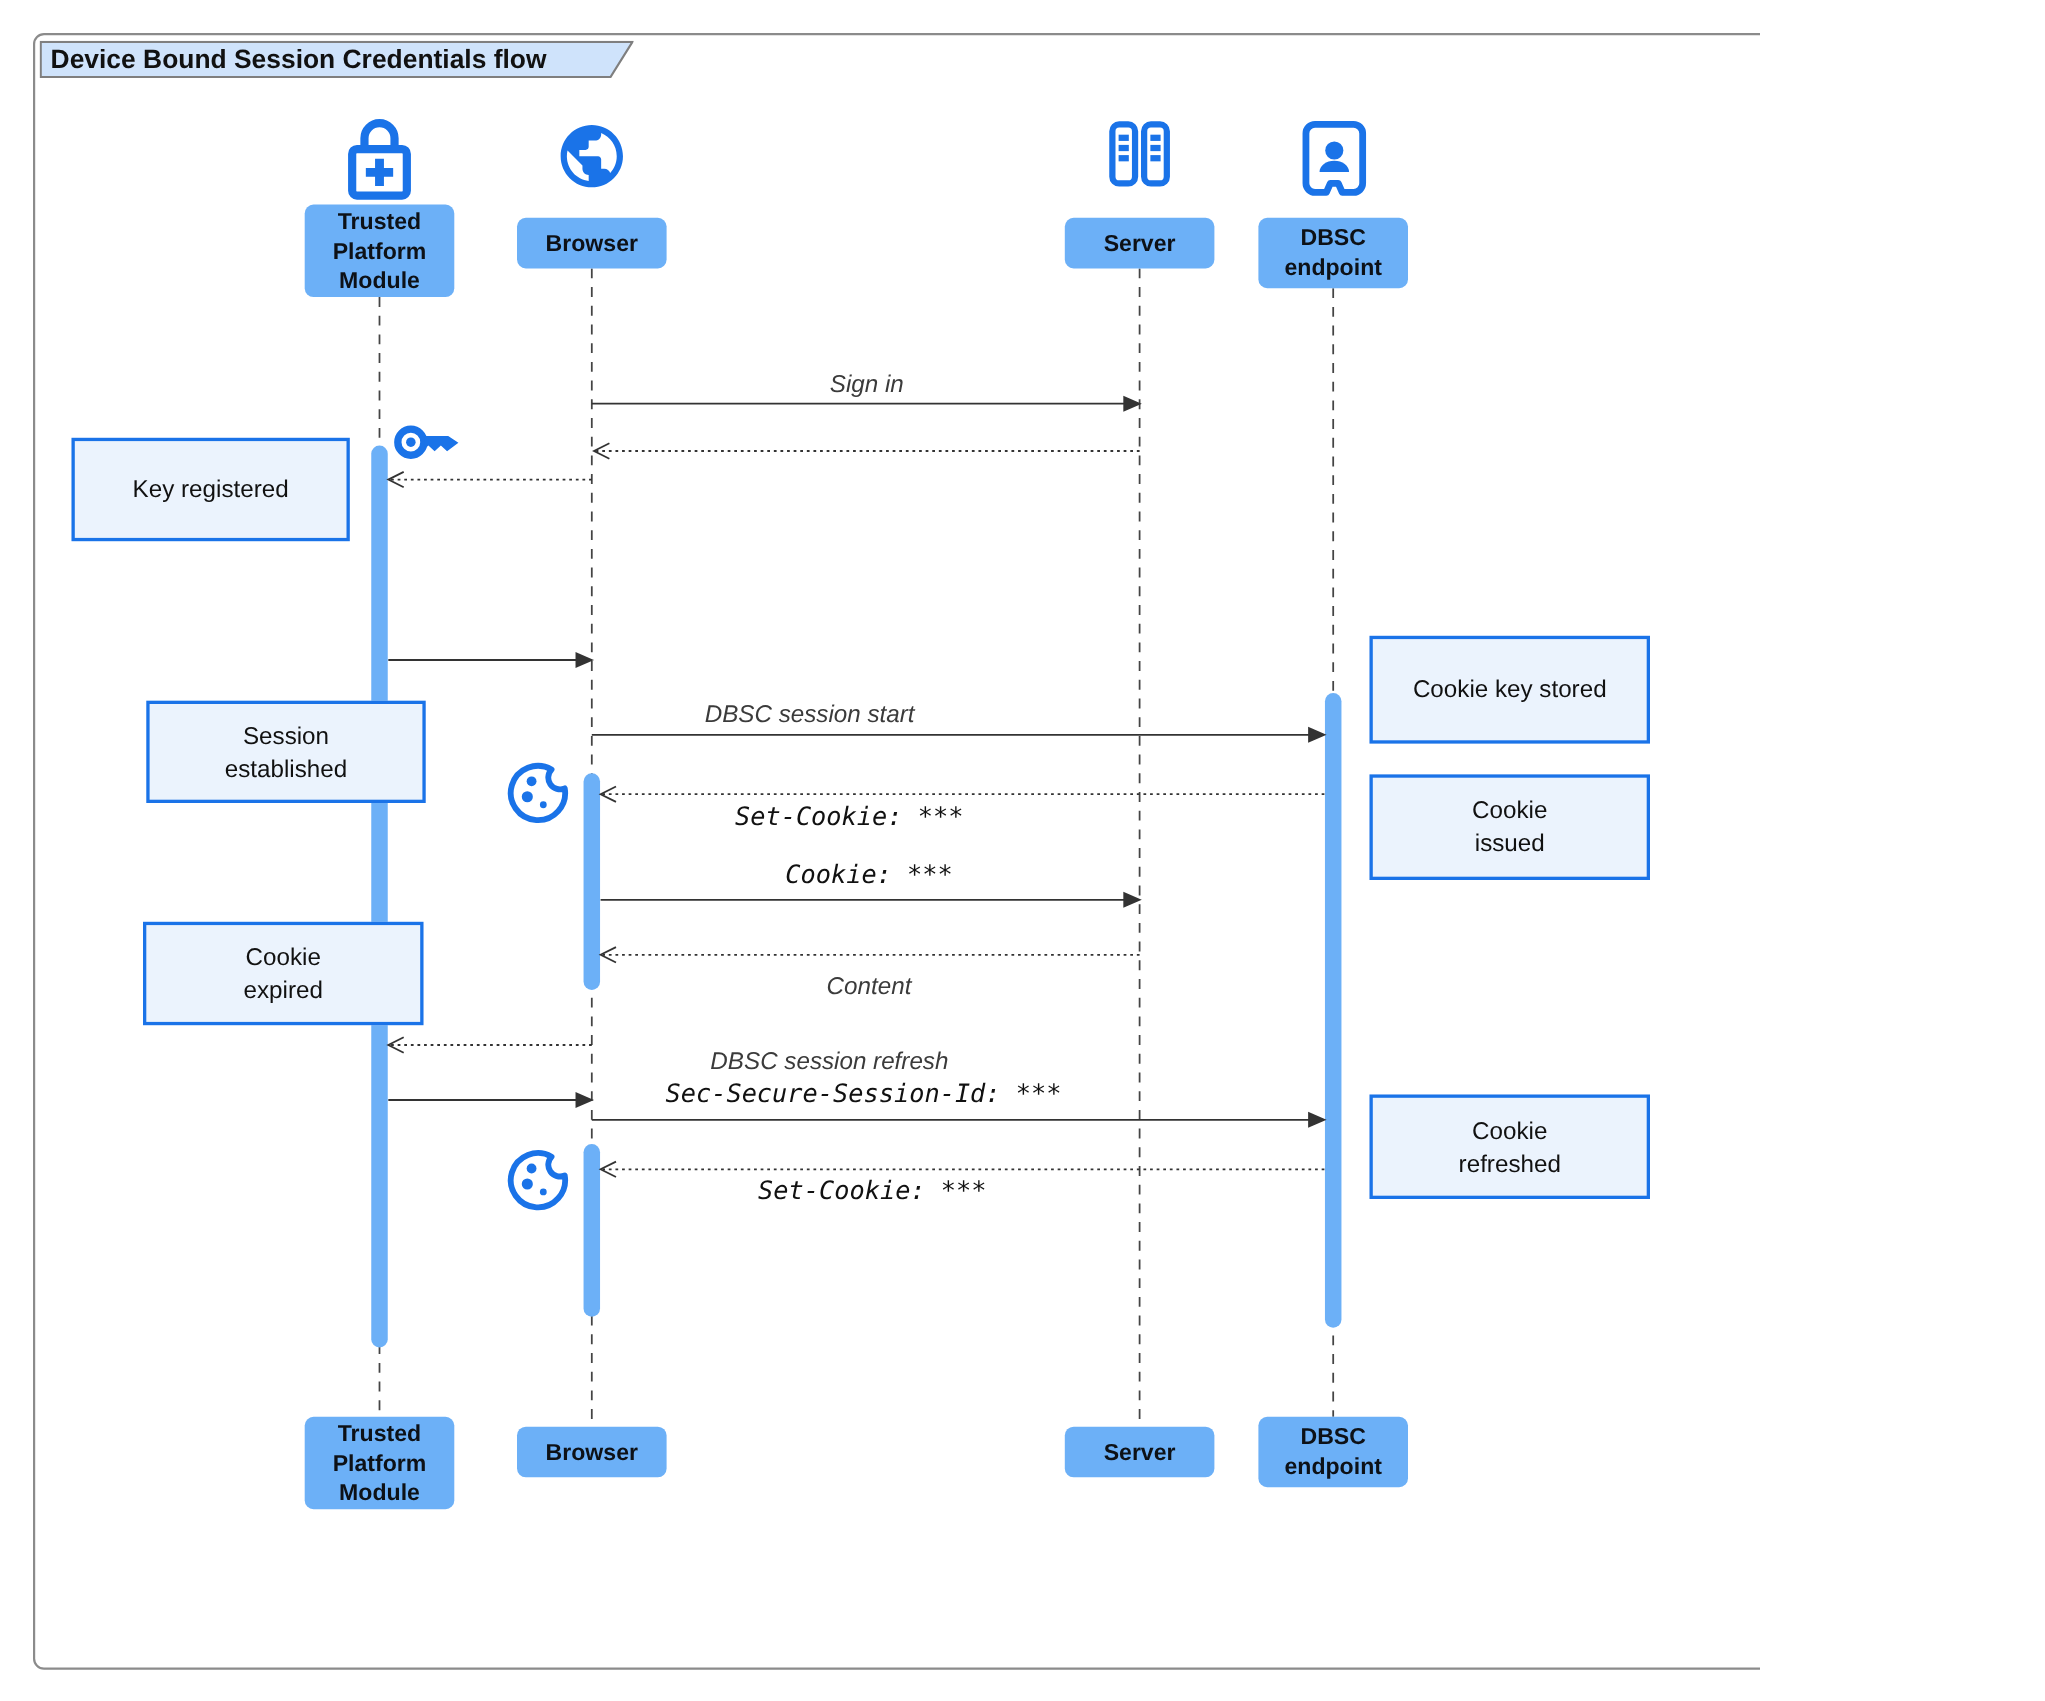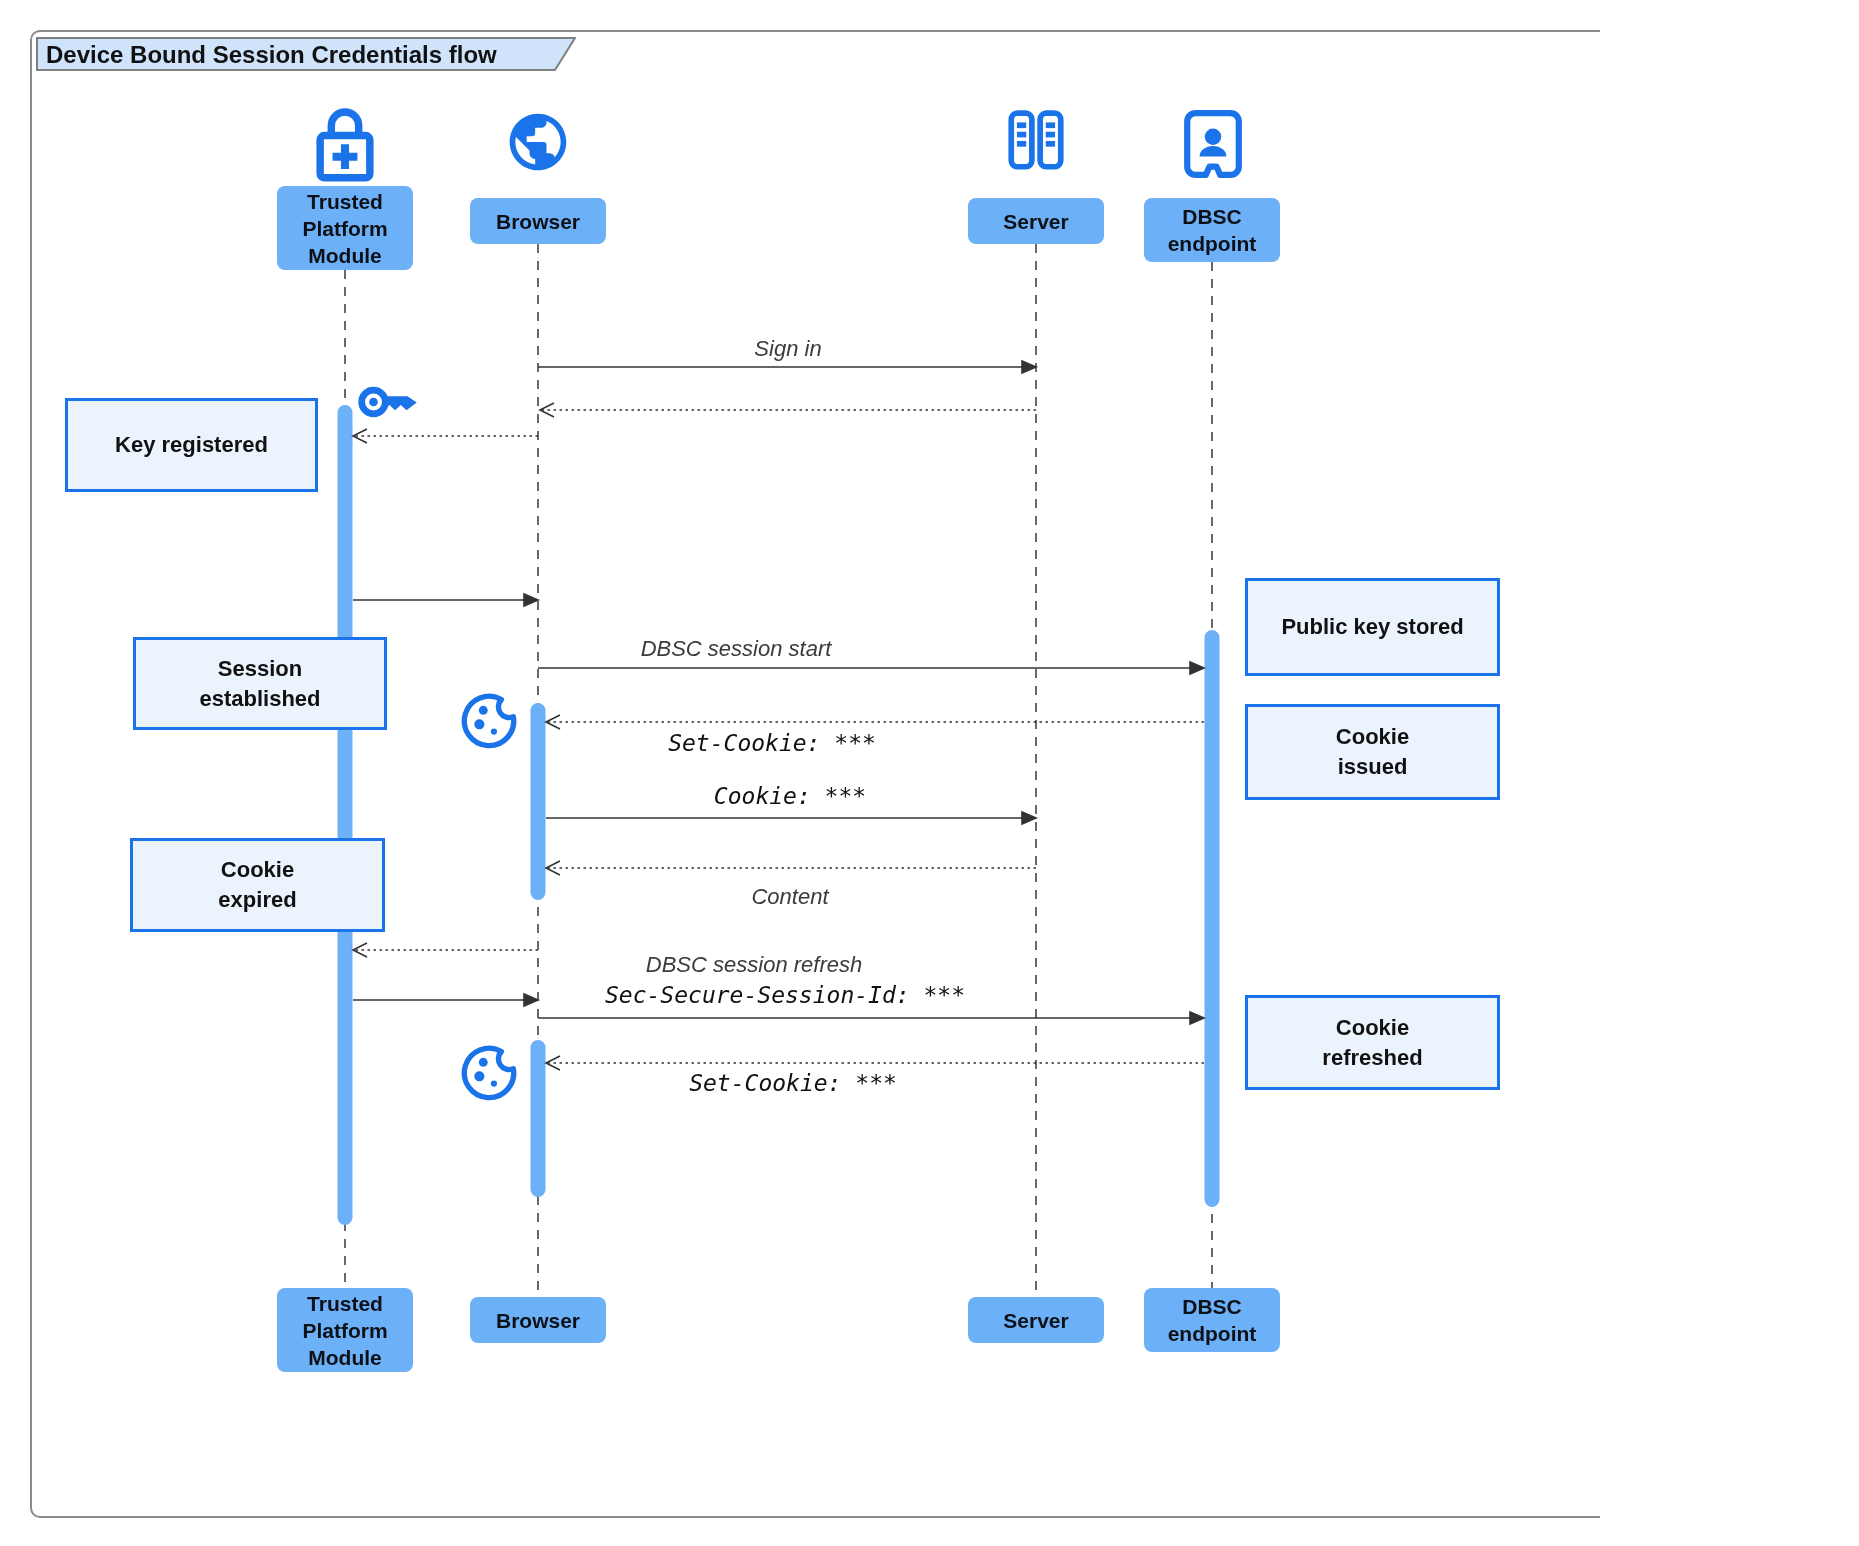--- a/index.html
+++ b/index.html
@@ -8,21 +8,21 @@
   .frame{position:absolute;left:30px;top:30px;width:1796px;height:1484px;
          border:2px solid #8b8b8b;border-radius:10px;background:#ffffff;}
   .title-tab{position:absolute;left:36px;top:37px;width:540px;height:34px;}
   .title-text{position:absolute;left:46px;top:39px;width:520px;height:31px;
               font-size:24px;font-weight:700;color:#111;line-height:31px;}
   .actor-box{position:absolute;background:#6cb0f7;border-radius:8px;display:flex;
              align-items:center;justify-content:center;text-align:center;
              font-weight:700;font-size:21px;line-height:27px;color:#0d1117;white-space:pre-line;}
   .note{position:absolute;background:#ebf3fd;border:3px solid #1a73e8;display:flex;
         align-items:center;justify-content:center;text-align:center;
-        font-weight:700;font-size:22px;line-height:30px;color:#111;white-space:pre-line;box-sizing:border-box;}
+        font-weight:400;font-size:22px;line-height:30px;color:#111;white-space:pre-line;box-sizing:border-box;}
   .msg{position:absolute;transform:translateX(-50%);white-space:nowrap;
        font-size:22px;color:#3b3b3b;text-align:center;font-style:italic;}
   .msg.mono{font-family:"DejaVu Sans Mono", monospace;font-size:23px;color:#111;}
   svg.icon{position:absolute;}
   .diagram-svg{position:absolute;left:0;top:0;}
 </style>
 </head>
 <body>
 
 <div id="canvas">
@@ -168,21 +168,21 @@
   <div class="actor-box" style="left:470px;top:1297px;width:136px;height:46px">Browser</div>
   <div class="actor-box" style="left:968px;top:1297px;width:136px;height:46px">Server</div>
   <div class="actor-box" style="left:1144px;top:1288px;width:136px;height:64px">DBSC
 endpoint</div>
 
   <div class="note" style="left:65px;top:398px;width:253px;height:94px">Key registered</div>
   <div class="note" style="left:133px;top:637px;width:254px;height:93px">Session
 established</div>
   <div class="note" style="left:130px;top:838px;width:255px;height:94px">Cookie
 expired</div>
-  <div class="note" style="left:1245px;top:578px;width:255px;height:98px">Public key stored</div>
+  <div class="note" style="left:1245px;top:578px;width:255px;height:98px">Cookie key stored</div>
   <div class="note" style="left:1245px;top:704px;width:255px;height:96px">Cookie
 issued</div>
   <div class="note" style="left:1245px;top:995px;width:255px;height:95px">Cookie
 refreshed</div>
 
   <div class="msg" style="left:788px;top:336px">Sign in</div>
   <div class="msg" style="left:736px;top:636px">DBSC session start</div>
   <div class="msg mono" style="left:772px;top:730px">Set-Cookie: ***</div>
   <div class="msg mono" style="left:790px;top:783px">Cookie: ***</div>
   <div class="msg" style="left:790px;top:884px">Content</div>

